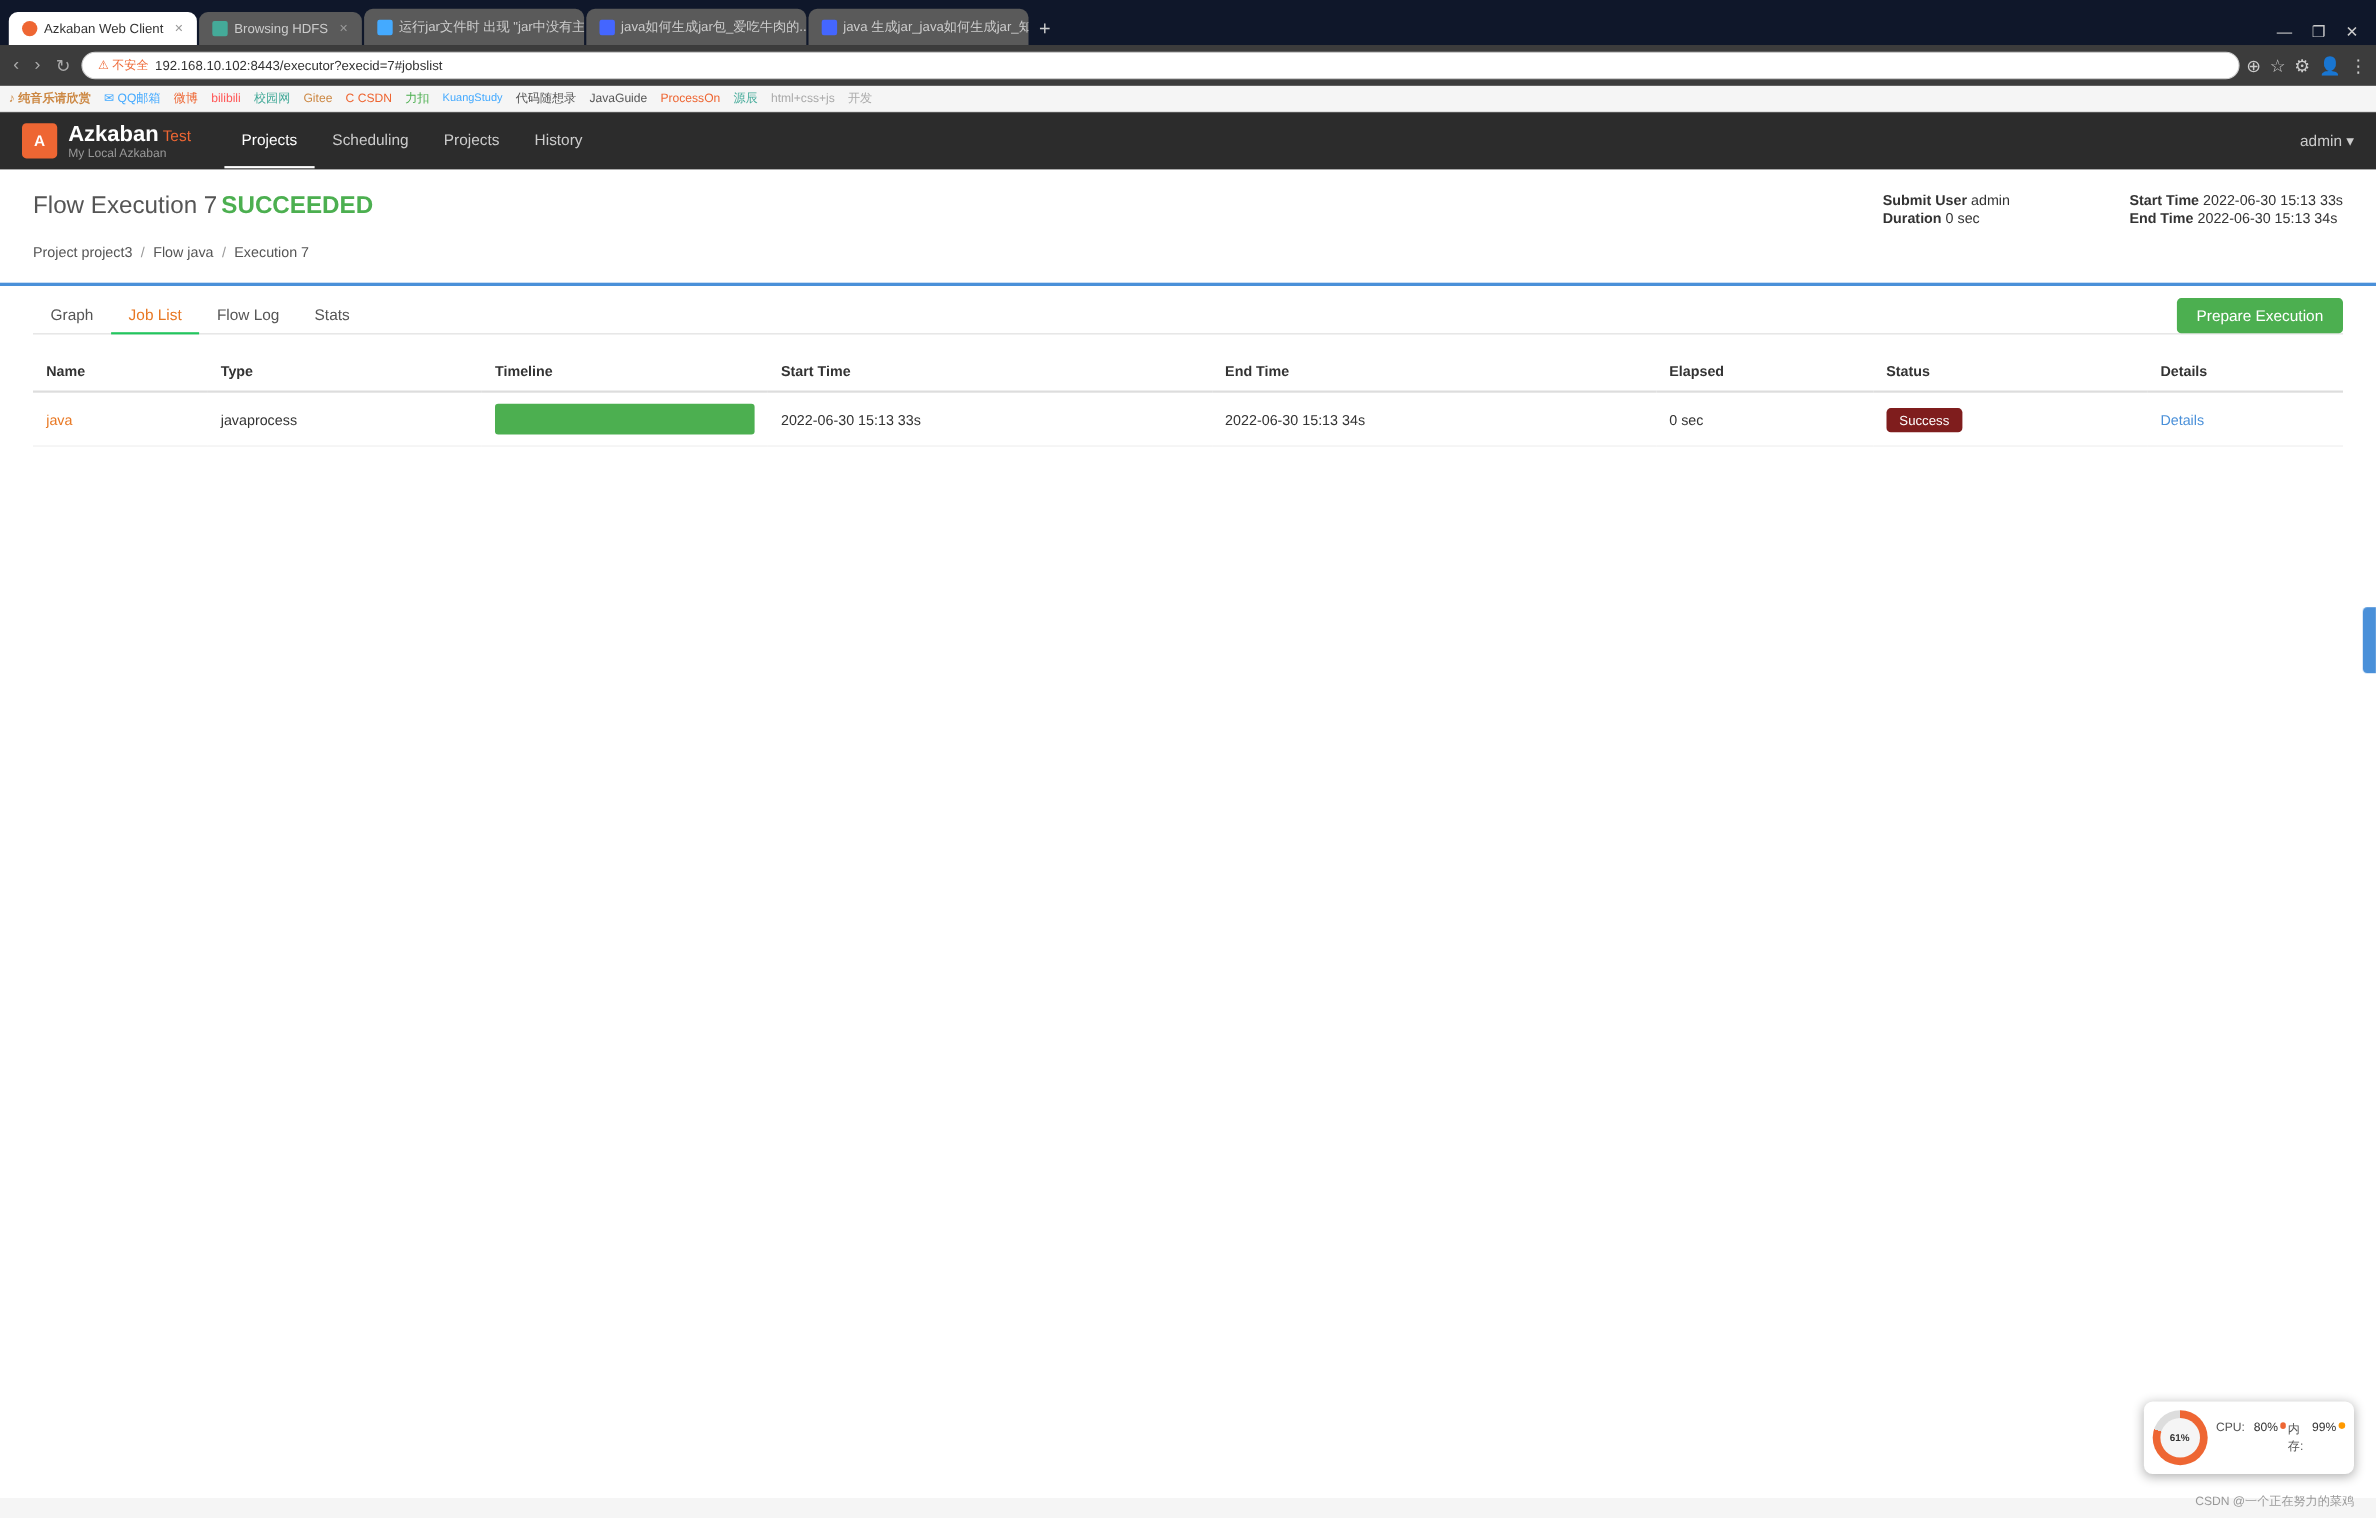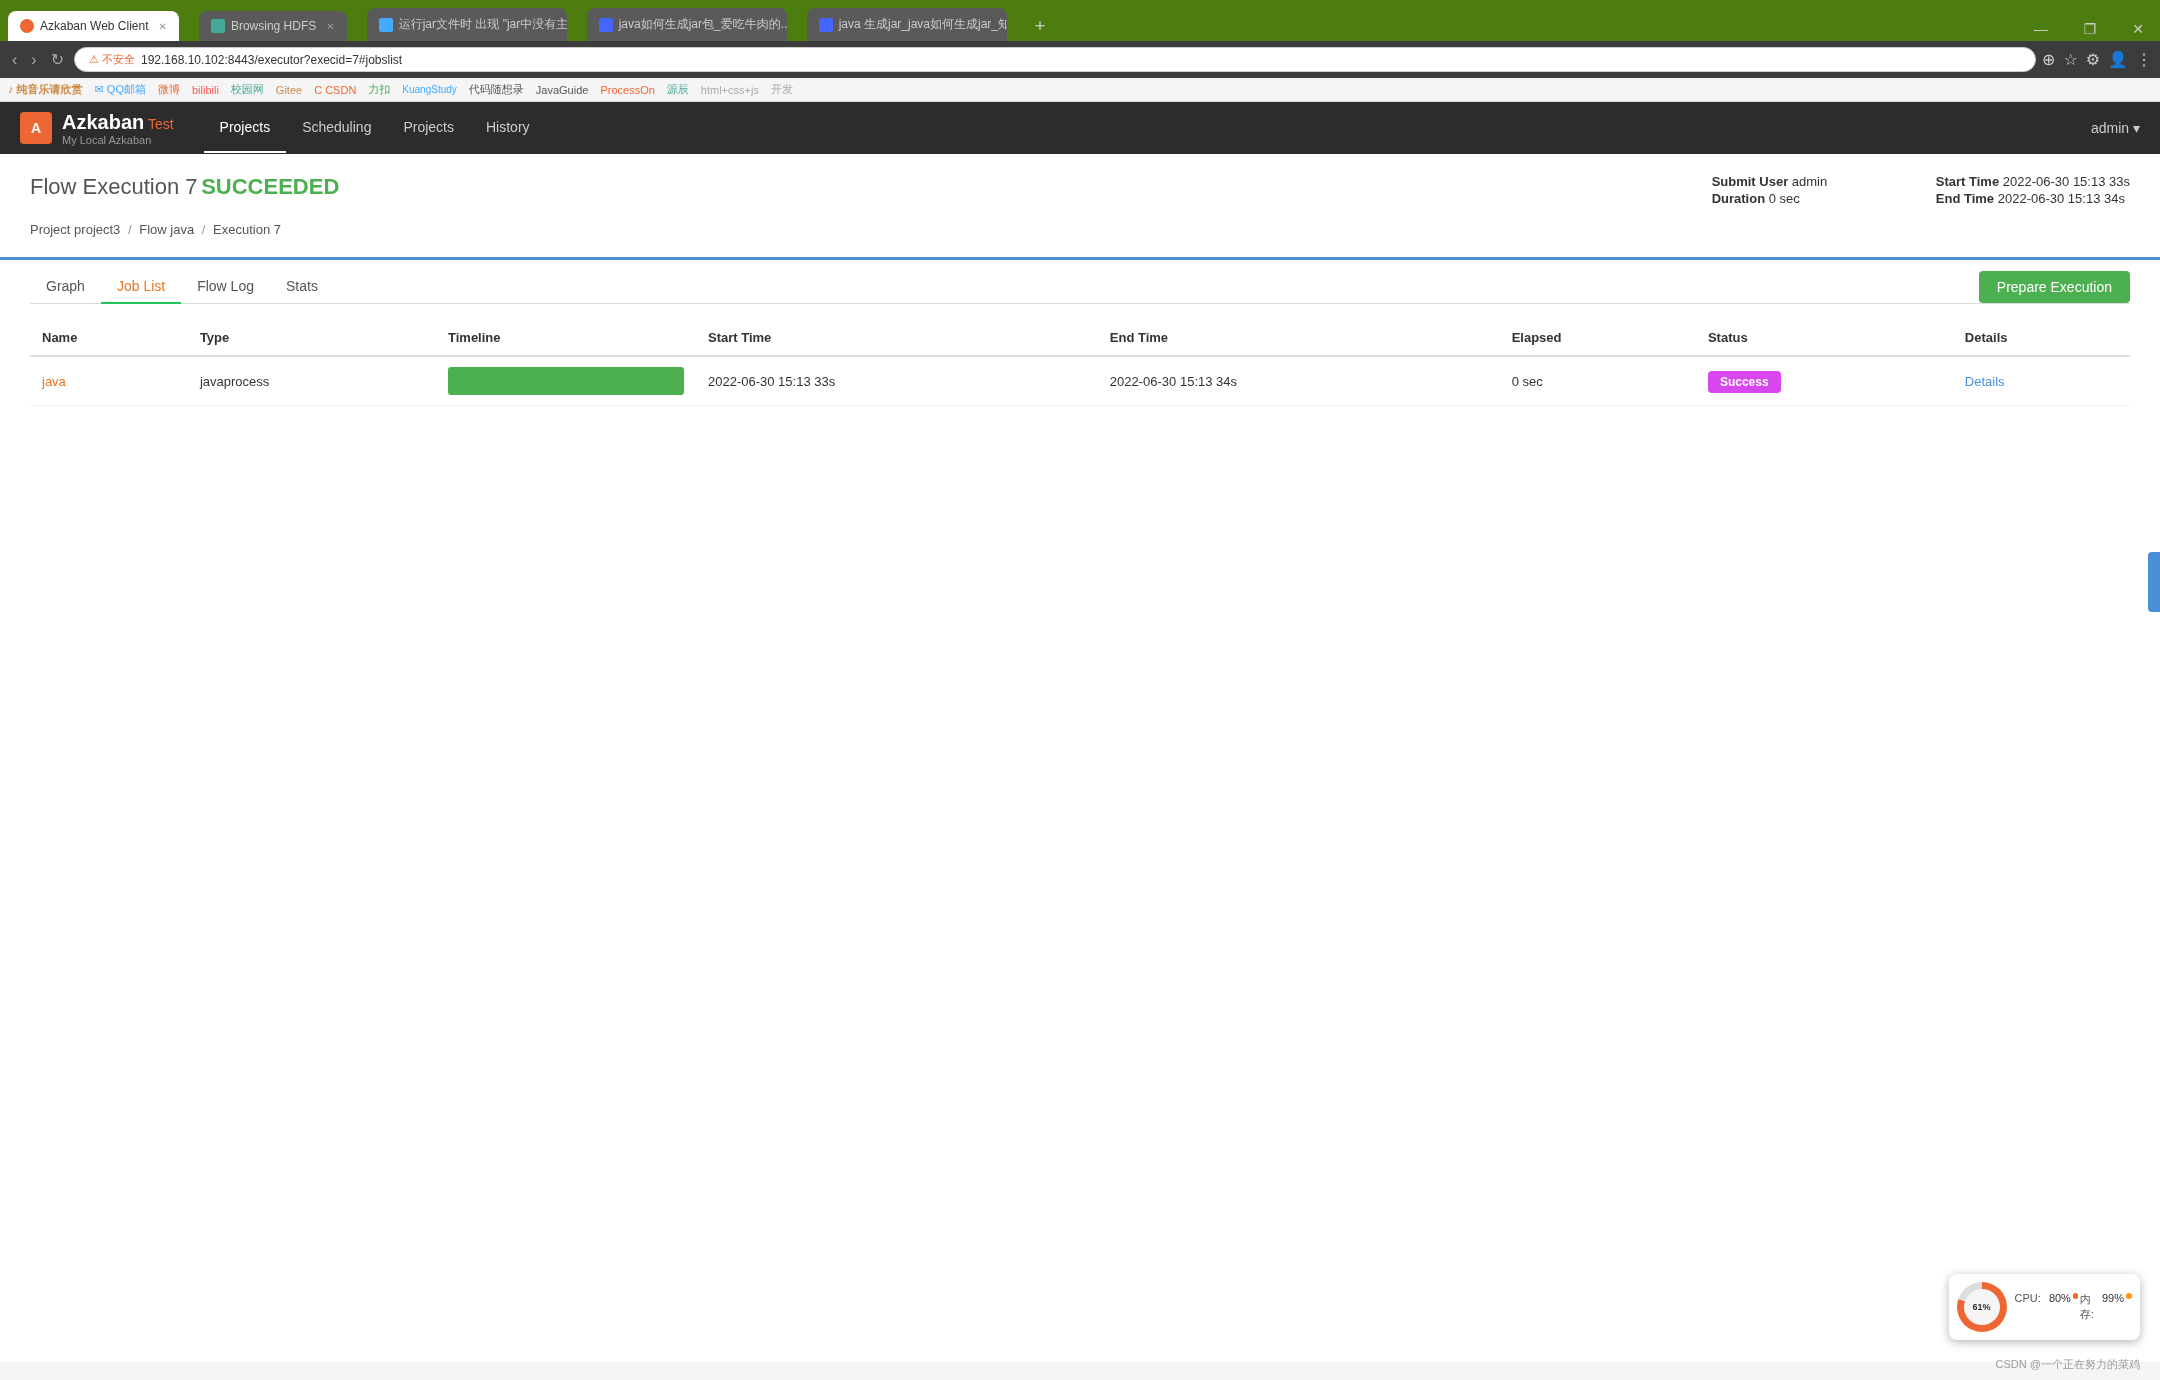--- a/index.html
+++ b/index.html
@@ -1,20 +1,20 @@
 <!DOCTYPE html>
 <html><head>
   <meta charset="utf-8">
   <style>
     * { box-sizing: border-box; margin: 0; padding: 0; }
     body { font-family: Arial, sans-serif; font-size: 13px; background: #f5f5f5; color: #333; }
 
     
     .browser-chrome { background: #3c3c3c; }
-    .tab-bar { display: flex; align-items: flex-end; padding: 8px 8px 0; background: #4d7c0f; gap: 20px; }
+    .tab-bar { display: flex; align-items: flex-end; padding: 8px 8px 0; background: #0f172a; gap: 2px; }
     .tab { display: flex; align-items: center; padding: 8px 12px; border-radius: 8px 8px 0 0; font-size: 12px; gap: 6px; max-width: 200px; overflow: hidden; white-space: nowrap; }
     .tab.active { background: #fff; color: #333; }
     .tab.inactive { background: #5a5a5a; color: #ccc; }
     .tab-favicon { width: 14px; height: 14px; border-radius: 2px; flex-shrink: 0; }
     .tab-favicon.azkaban { background: #e63; border-radius: 50%; }
     .tab-favicon.hdfs { background: #4a9; }
     .tab-favicon.blue1 { background: #4af; }
     .tab-favicon.blue2 { background: #46f; }
     .tab-favicon.blue3 { background: #46f; }
     .tab-close { margin-left: 4px; cursor: pointer; color: #999; font-size: 10px; flex-shrink: 0; }
@@ -72,21 +72,21 @@
     .tab-btn.active { color: #e87722; border-bottom: 2px solid #22c55e; }
     .prepare-btn { margin-left: auto; background: #4caf50; color: white; border: none; padding: 8px 18px; border-radius: 4px; font-size: 14px; cursor: pointer; }
 
     
     .job-table { width: 100%; border-collapse: collapse; margin-top: 16px; }
     .job-table th { text-align: left; padding: 10px 12px; font-weight: bold; color: #333; border-bottom: 2px solid #ddd; font-size: 13px; }
     .job-table td { padding: 10px 12px; border-bottom: 1px solid #eee; font-size: 13px; }
     .job-name-link { color: #e87722; text-decoration: none; }
     .timeline-bar { background: #4caf50; height: 28px; border-radius: 3px; width: 100%; display: block; }
     .timeline-cell { width: 260px; }
-    .status-badge { background: #d946ef; color: white; padding: 4px 12px; border-radius: 4px; font-size: 12px; font-weight: bold; }
+    .status-badge { background: #7f1d1d; color: white; padding: 4px 12px; border-radius: 4px; font-size: 12px; font-weight: normal; }
     .details-link { color: #4a90d9; text-decoration: none; }
 
     
     .sidebar-handle { position: fixed; right: 0; top: 40%; width: 12px; height: 60px; background: #4a90d9; border-radius: 4px 0 0 4px; cursor: pointer; }
 
     
     .sys-monitor { position: fixed; bottom: 40px; right: 20px; background: white; border-radius: 8px; box-shadow: 0 2px 10px rgba(0,0,0,0.3); padding: 8px; display: flex; align-items: center; gap: 8px; font-size: 11px; }
     .gauge { width: 50px; height: 50px; border-radius: 50%; background: conic-gradient(#e63 0% 80%, #ddd 80% 100%); display: flex; align-items: center; justify-content: center; position: relative; }
     .gauge-inner { width: 36px; height: 36px; background: #f5f5f5; border-radius: 50%; display: flex; align-items: center; justify-content: center; font-size: 9px; color: #333; font-weight: bold; }
     .sys-stats { display: flex; flex-direction: row; gap: 2px; }

